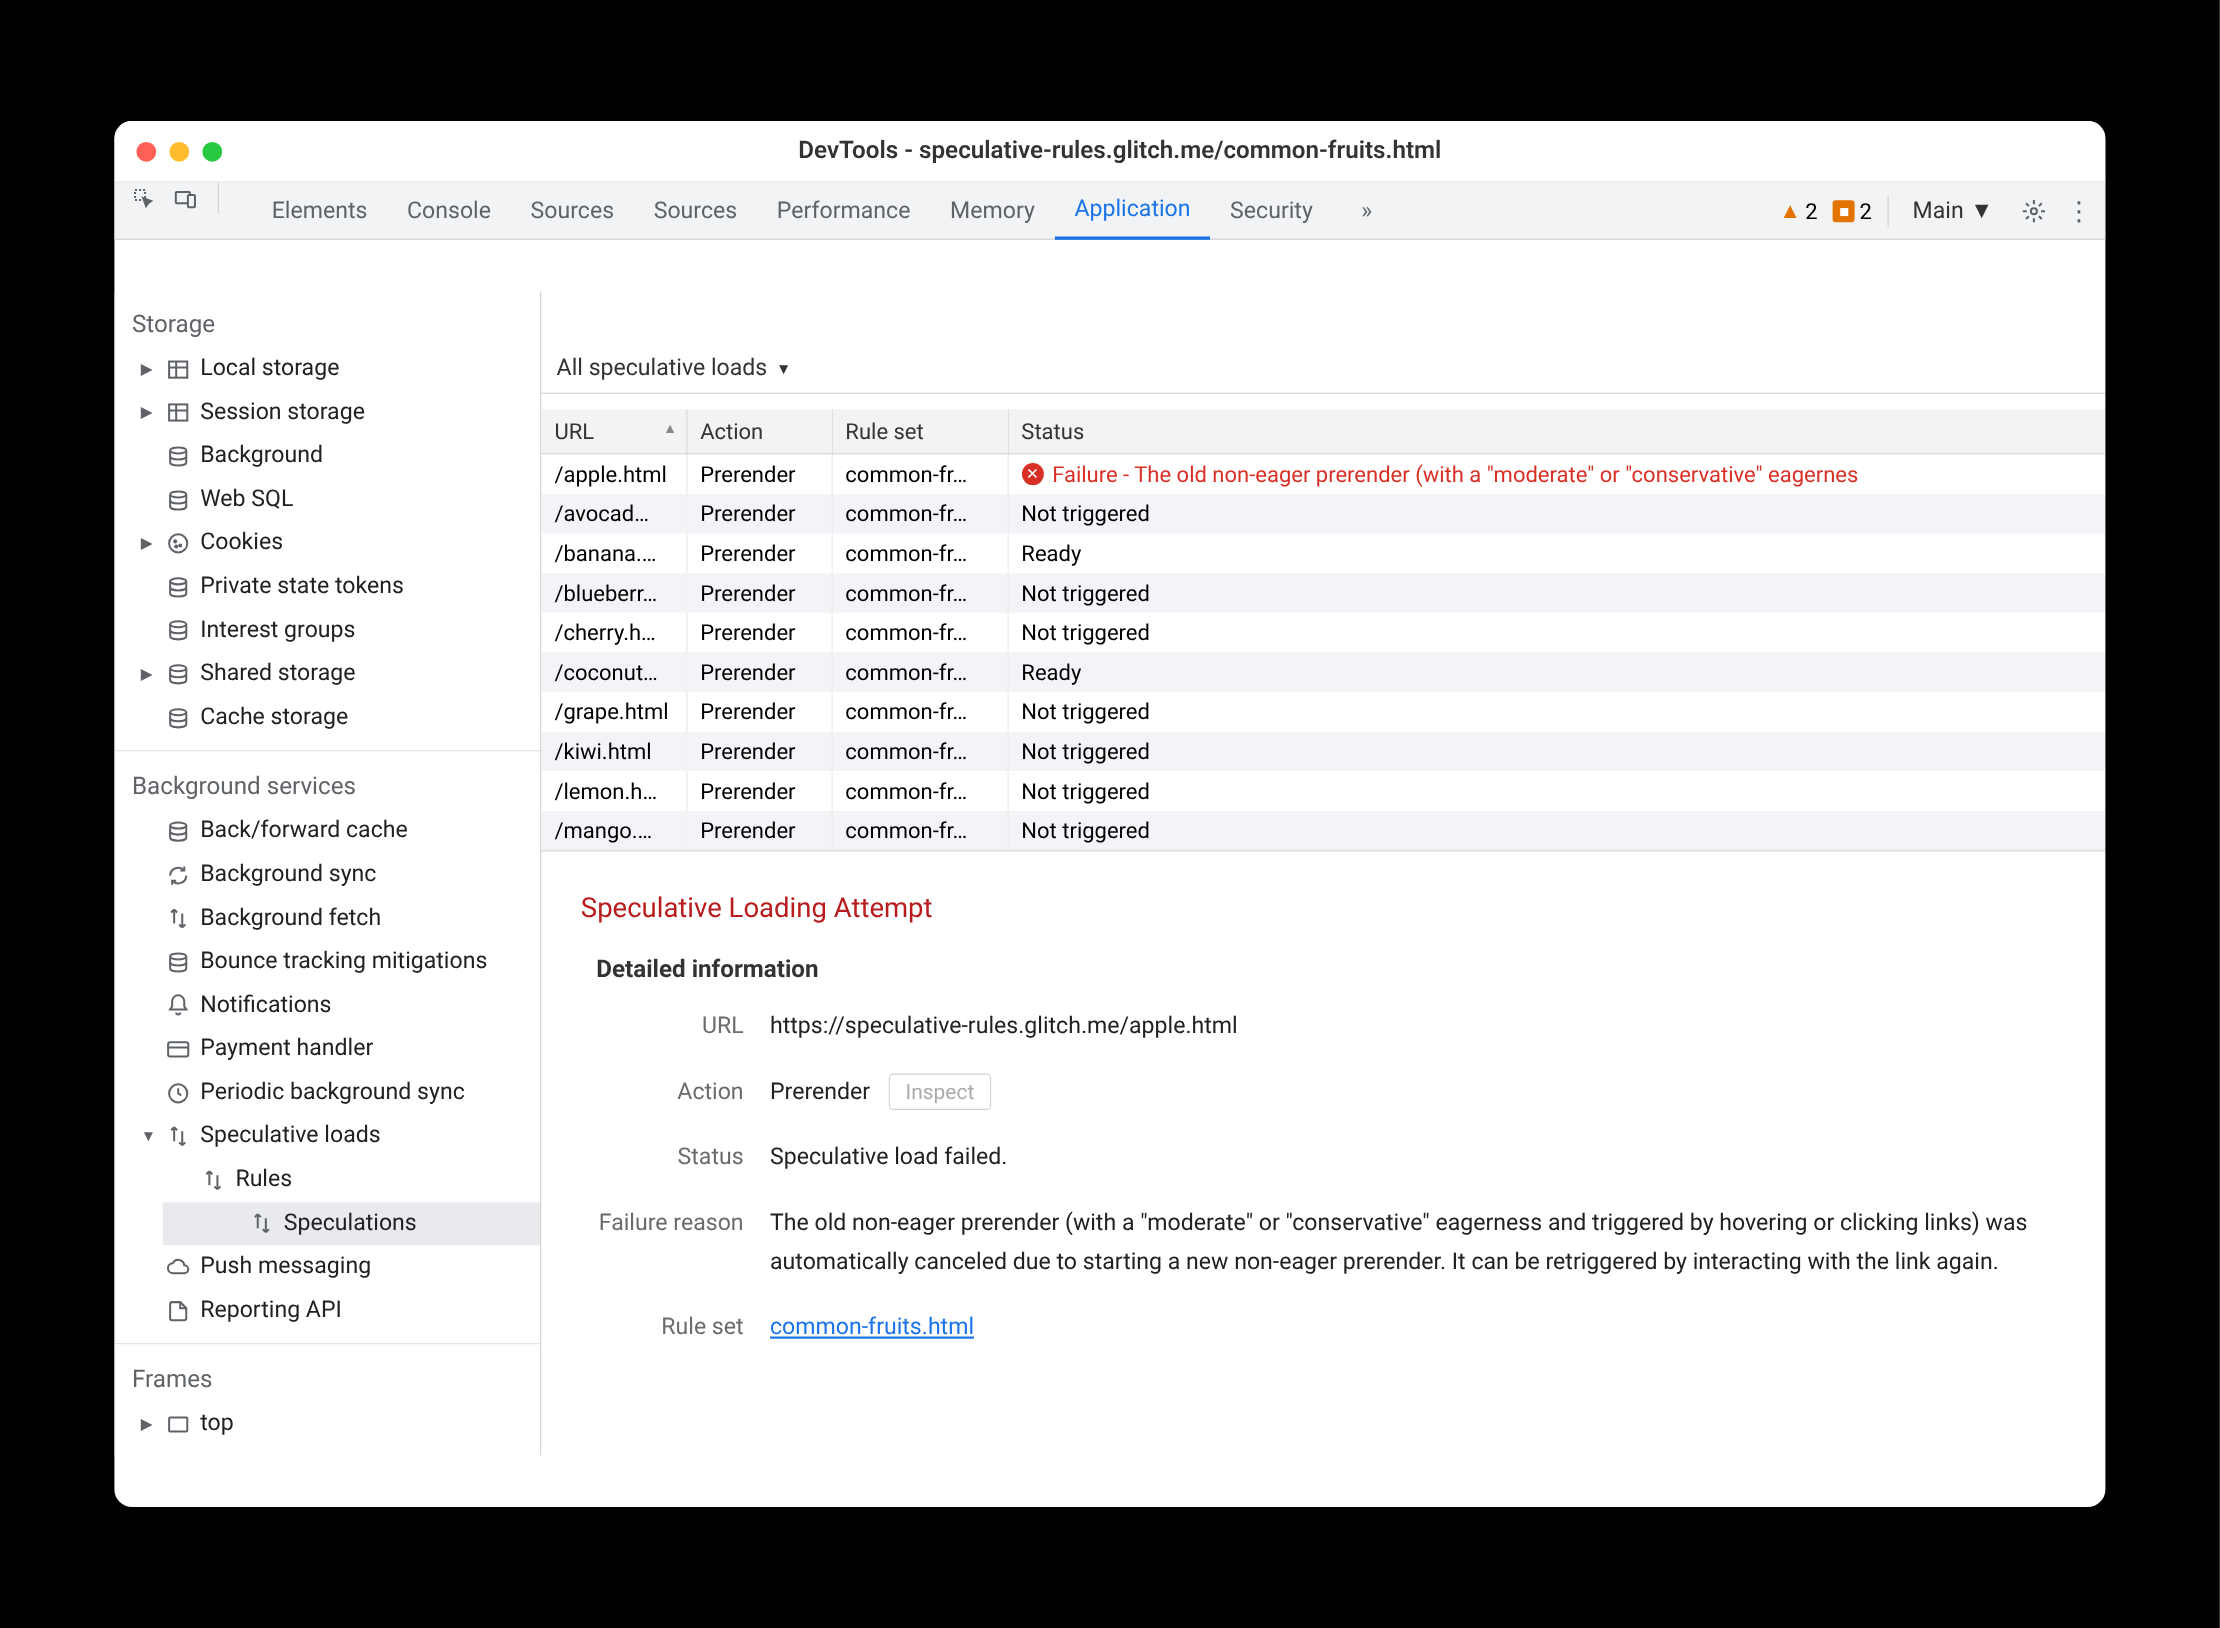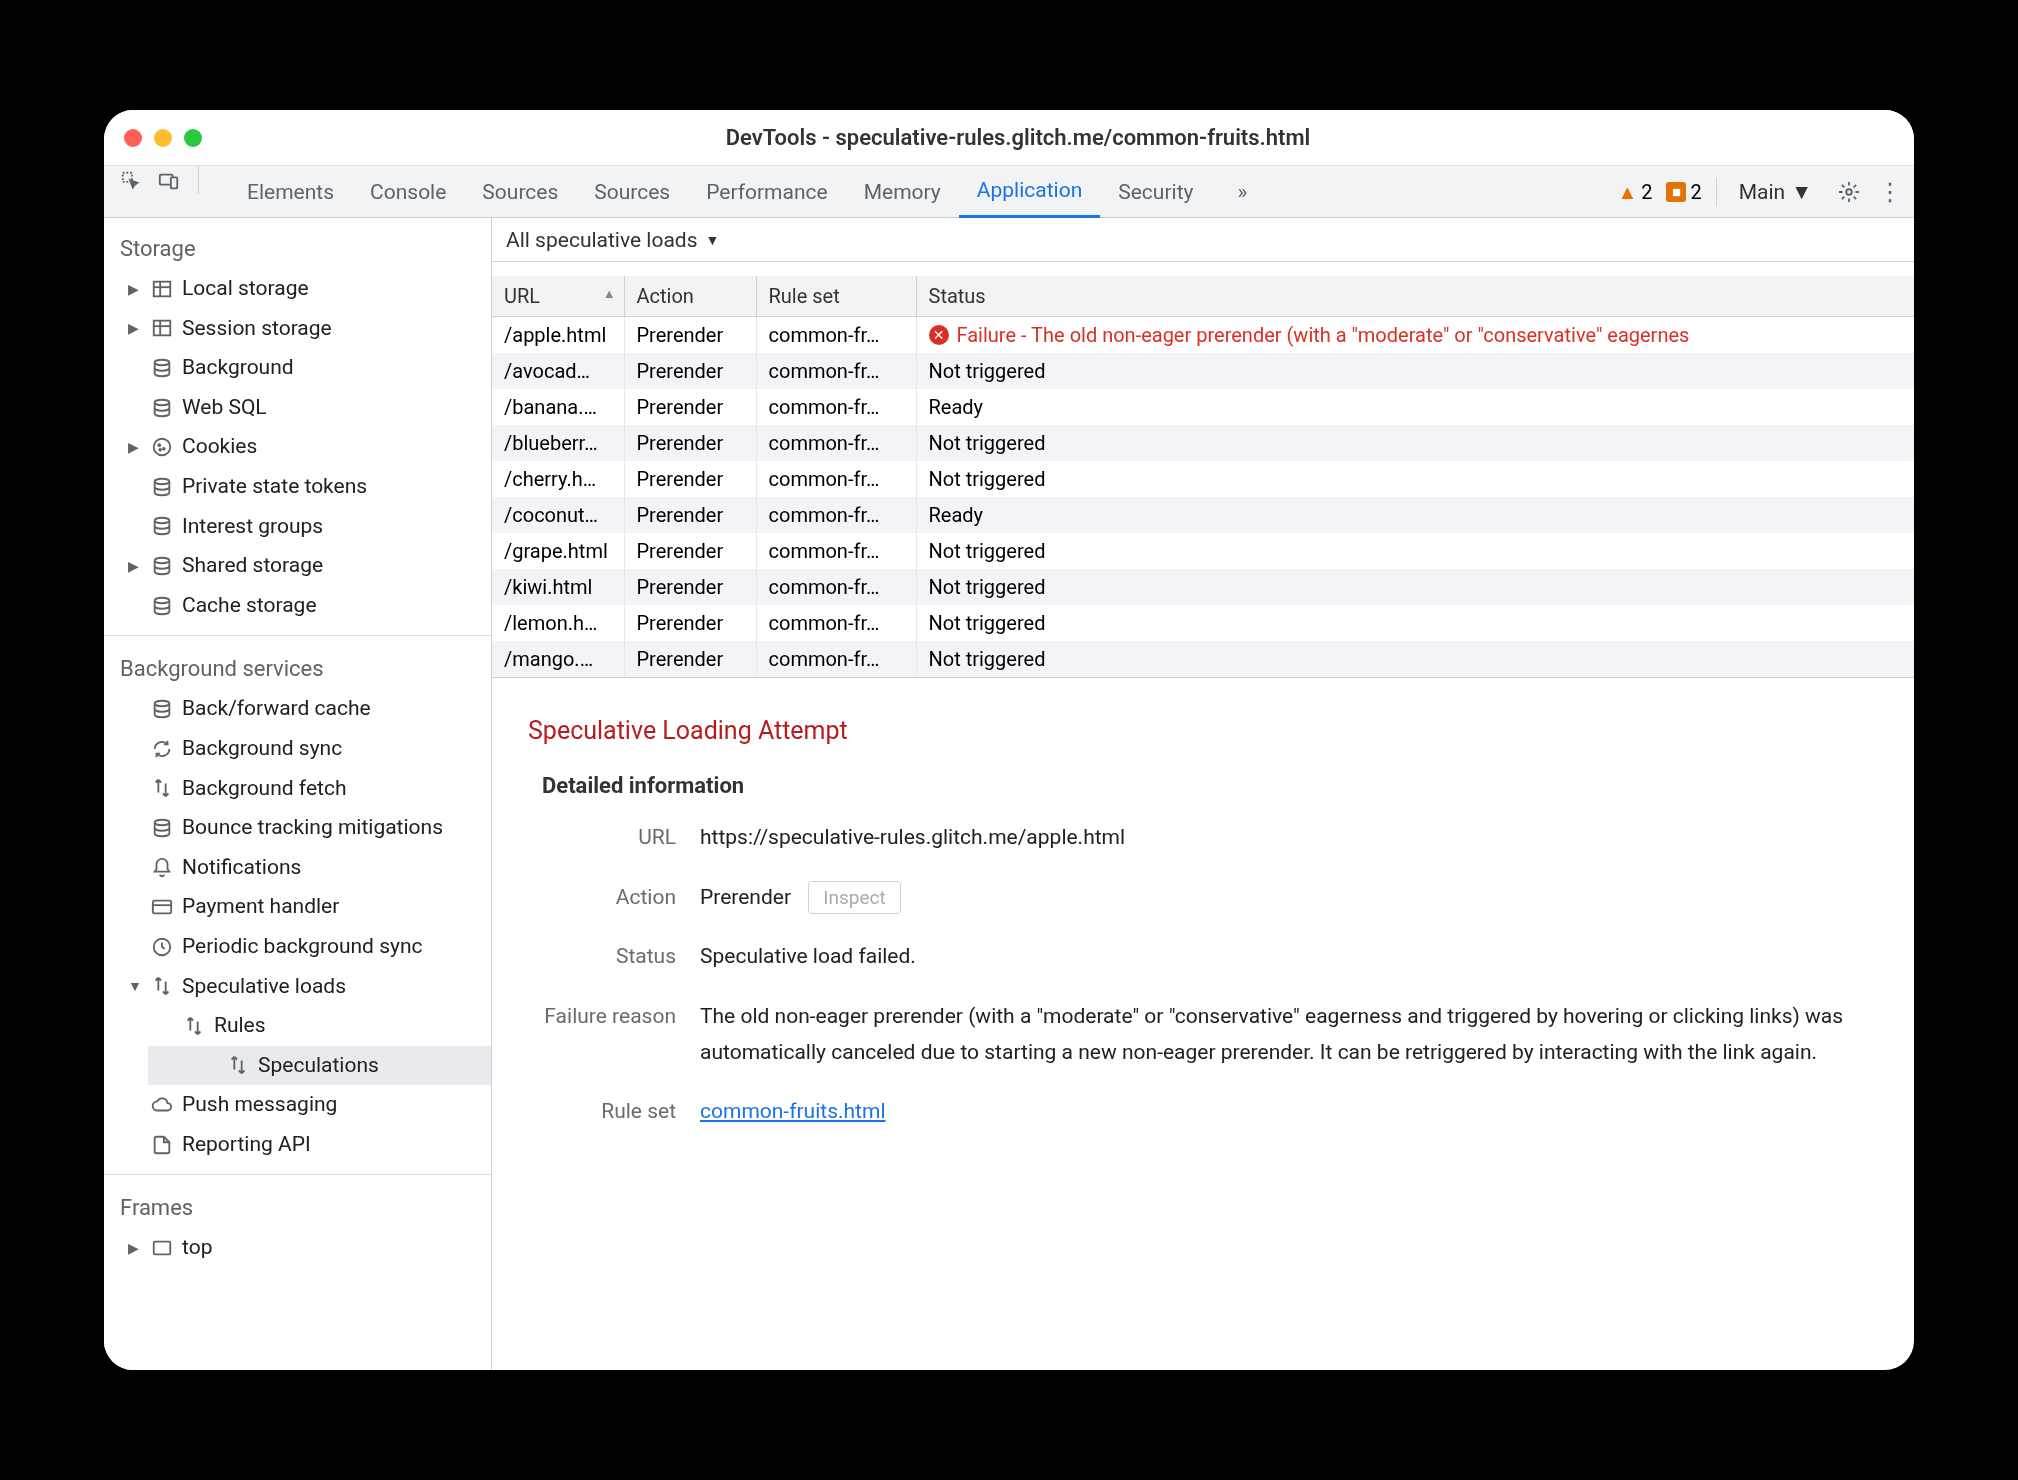--- a/index.html
+++ b/index.html
@@ -1,37 +1,37 @@
 <!DOCTYPE html>
 <html><head>
 <meta charset="utf-8">
 <style>
 * { margin: 0; padding: 0; box-sizing: border-box; font-family: -apple-system, BlinkMacSystemFont, "Segoe UI", Roboto, sans-serif; }
 body { background: #000; width: 2018px; height: 1480px; display: flex; align-items: center; justify-content: center; }
-.window { width: 1810px; height: 1260px; background: #fff; border-radius: 29px; overflow: hidden; box-shadow: 0 30px 80px rgba(0,0,0,.5); display: flex; flex-direction: column; }
+.window { width: 1810px; height: 1260px; background: #fff; border-radius: 16px; overflow: hidden; box-shadow: 0 30px 80px rgba(0,0,0,.5); display: flex; flex-direction: column; }
 .titlebar { height: 56px; background: #fff; display: flex; align-items: center; padding: 0 20px; border-bottom: 1px solid #e0e0e0; }
 .traffic { display: flex; gap: 12px; }
 .tl-dot { width: 18px; height: 18px; border-radius: 50%; }
 .tl-red { background: #ff5f57; }
 .tl-yellow { background: #febc2e; }
 .tl-green { background: #28c840; }
 .title { flex: 1; text-align: center; font-size: 22px; font-weight: 600; color: #333; }
 
 .toolbar { height: 52px; background: #f1f3f4; border-bottom: 1px solid #d0d0d0; display: flex; padding: 0 12px; gap: 8px; font-size: 21px; }
 .toolbar .icon { width: 30px; height: 30px; display: flex; align-items: center; justify-content: center; color: #5f6368; cursor: pointer; }
 .tabs { display: flex; align-items: center; gap: 0; margin-left: 16px; }
 .tab { padding: 0 18px; height: 52px; display: flex; align-items: center; color: #5f6368; cursor: pointer; font-size: 21px; }
 .tab.active { color: #1a73e8; border-bottom: 3px solid #1a73e8; }
 .toolbar-right { margin-left: auto; display: flex; align-items: center; gap: 14px; }
 .badge { display: flex; align-items: center; gap: 4px; font-size: 20px; }
 .err-icon { color: #d93025; background:#e37400; color:#fff; width:20px; height:20px; display:inline-flex; align-items:center; justify-content:center; font-size:15px; border-radius:3px;}
 .toolbar .more { color: #5f6368; cursor: pointer; font-size: 24px; }
 .target-sel { display: flex; align-items: center; gap: 6px; color: #333; padding: 0 8px; }
 
-.body { flex: 1; display: flex; overflow: hidden; }
+.body { flex: 1; display: flex; overflow: hidden; align-items: center; }
 
 .sidebar { width: 388px; border-right: 1px solid #d0d0d0; overflow-y: auto; background: #fff; padding: 8px 0; }
 .sb-section-title { font-size: 22px; color: #5f6368; padding: 10px 16px 8px; }
 .sb-item { display: flex; align-items: center; padding: 3px 6px 3px 24px; font-size: 21px; color: #202124; cursor: pointer; gap: 8px; line-height: 1.6; white-space: nowrap; }
 .sb-item.indent { padding-left: 56px; }
 .sb-item.selected { background: #e8eaed; margin-left: 44px; }
 .sb-item .tri { width: 14px; color: #5f6368; font-size: 14px; }
 .sb-item .ic { width: 24px; display: flex; align-items: center; justify-content: center; color: #5f6368; }
 .sb-divider { height: 1px; background: #e0e0e0; margin: 10px 0; }
 

